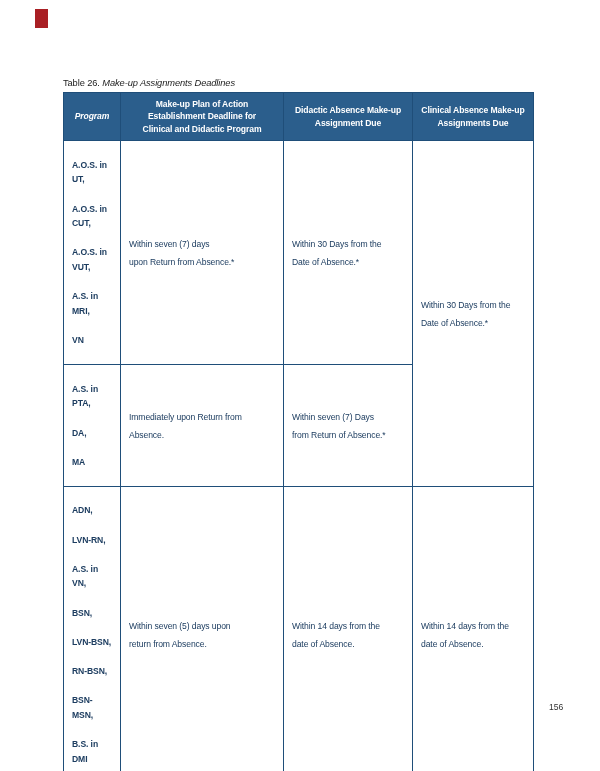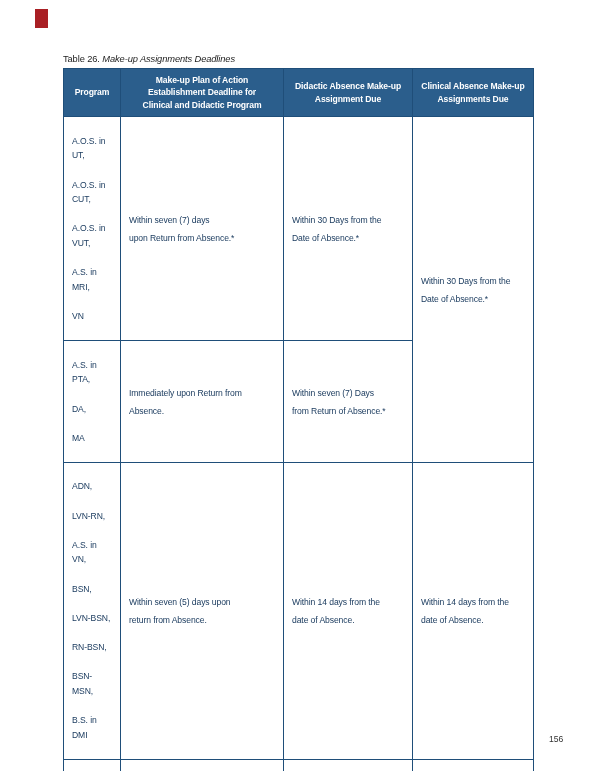--- a/index.html
+++ b/index.html
@@ -2,47 +2,47 @@
 <html><head>
 <meta charset="utf-8">
 <style>
   html,body{margin:0;padding:0;background:#ffffff;}
   .page{
     position:relative;width:600px;height:771px;background:#ffffff;overflow:hidden;
     font-family:"Liberation Sans","DejaVu Sans",sans-serif;color:#1f1f1f;
   }
   .red-marker{position:absolute;left:35px;top:9px;width:13px;height:19px;}
   .content{position:absolute;left:63px;top:53px;width:474px;}
-  .table-title{font-size:9.3px;line-height:13px;margin-bottom:2px;color:#1c1c1c;letter-spacing:-0.1px;}
+  .table-title{font-size:9.3px;line-height:13px;margin-bottom:2px;color:#1c1c1c;letter-spacing:-0.1px;margin-top:24px;}
   .table-title .it{font-style:italic;}
   table.deadlines{
     border-collapse:collapse;table-layout:fixed;width:470px;
     font-size:8.6px;letter-spacing:-0.1px;
   }
   table.deadlines col.c1{width:57px;}
   table.deadlines col.c2{width:163px;}
   table.deadlines col.c3{width:129px;}
   table.deadlines col.c4{width:121px;}
   table.deadlines th{
     background:#2B5E8C;color:#ffffff;font-weight:bold;text-align:center;
     font-size:8.6px;line-height:12.4px;padding:5px 6px;vertical-align:middle;
     border:1px solid #1F4E79;border-left:1.5px solid #e8eef4;white-space:pre-line;
   }
-  table.deadlines th:first-child{border-left:1px solid #1F4E79;}
+  table.deadlines th:first-child{border-left:1px solid #1F4E79;font-style:italic;}
   table.deadlines td{
     border:1px solid #1F4E79;color:#1d3d60;vertical-align:middle;
     padding:2px 8px;line-height:18px;white-space:pre-line;
   }
   table.deadlines td.prog{vertical-align:top;padding-top:2px;line-height:14.6px;}
-  .pline{display:block;}
+  .pline{display:block;font-weight:bold;}
   tr.r1 td{height:73px;}
   tr.r2 td{height:55px;}
   tr.r3 td{height:110px;}
   tr.r4 td{height:93px;}
-  .page-number{position:absolute;left:549px;top:734px;font-size:8.6px;color:#333333;}
+  .page-number{position:absolute;left:549px;top:702px;font-size:8.6px;color:#333333;}
 </style>
 </head>
 <body>
 
 <div class="page">
 
   <div class="red-marker" style="background: rgb(169, 31, 36);"></div>
 
   <div class="content">
 

